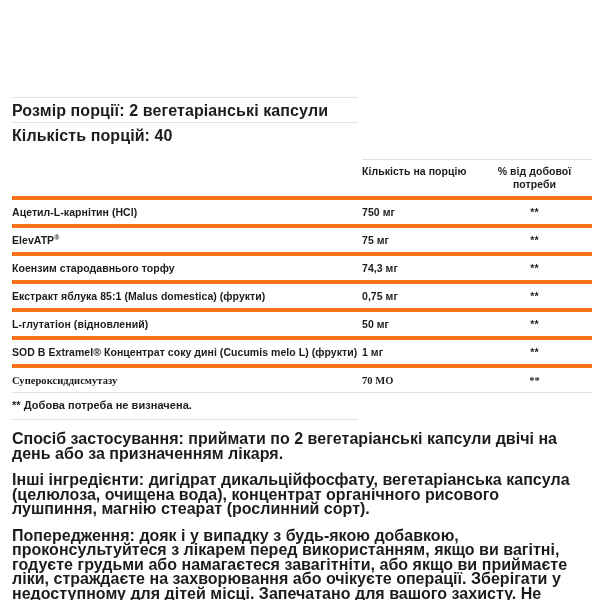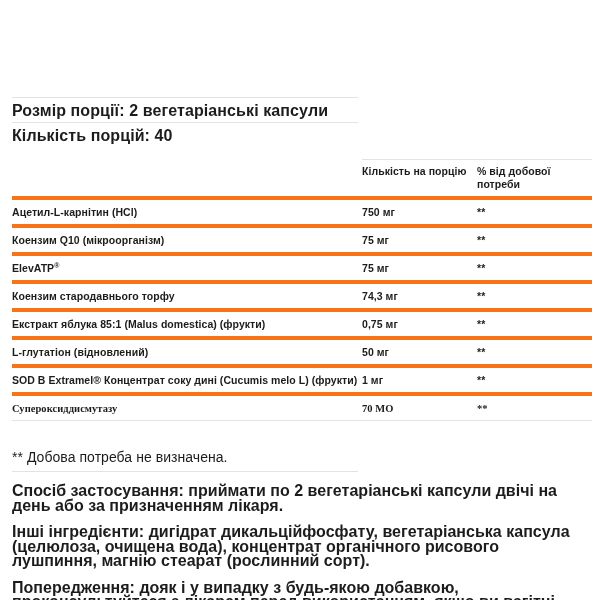--- a/index.html
+++ b/index.html
@@ -67,39 +67,38 @@
   }
   .facts-table thead th {
     border-top: 1px solid #e3e3e3;
     border-bottom: 1px solid #e3e3e3;
     padding: 5px 0 5px 0;
   }
   .facts-table thead th.h-name { border-top-color: transparent; border-bottom-color: transparent; }
   .facts-table tbody tr:last-child td { border-bottom: 1px solid #e3e3e3; font-family: Liberation Serif, serif; }
 
   .facts-table .c-dv-cell,
-  .facts-table .h-dv { padding-left: 0; }
+  .facts-table .h-dv { padding-left: 0; text-align: center; }
 
   sup.reg {
     font-size: 7px;
     vertical-align: super;
     line-height: 0;
     font-weight: bold;
   }
 
   
   .footnote {
-    font-size: 14px;
-    font-weight: normal;
+    font-size: 11px;
+    font-weight: bold;
     line-height: 13px;
     padding: 6px 0 7px 0;
     width: 346px;
     border-bottom: 1px solid #e3e3e3;
     letter-spacing: 0.05px;
-    margin-top: 24px;
   }
 
   
   .body-text { margin-top: 12px; }
   .body-text p {
     margin: 0 0 12px 0;
     font-size: 16px;
     font-weight: bold;
     line-height: 14.5px;
     letter-spacing: 0.02px;
@@ -133,25 +132,20 @@
         <th class="h-dv">% від добової потреби</th>
       </tr>
     </thead>
     <tbody>
       <tr>
         <td>Ацетил-L-карнітин (HCl)</td>
         <td>750 мг</td>
         <td class="c-dv-cell">**</td>
       </tr>
       <tr>
-        <td>Коензим Q10 (мікроорганізм)</td>
-        <td>75 мг</td>
-        <td class="c-dv-cell">**</td>
-      </tr>
-      <tr>
         <td><span>ElevATP</span><sup class="reg">®</sup></td>
         <td>75 мг</td>
         <td class="c-dv-cell">**</td>
       </tr>
       <tr>
         <td>Коензим стародавнього торфу</td>
         <td>74,3 мг</td>
         <td class="c-dv-cell">**</td>
       </tr>
       <tr>

